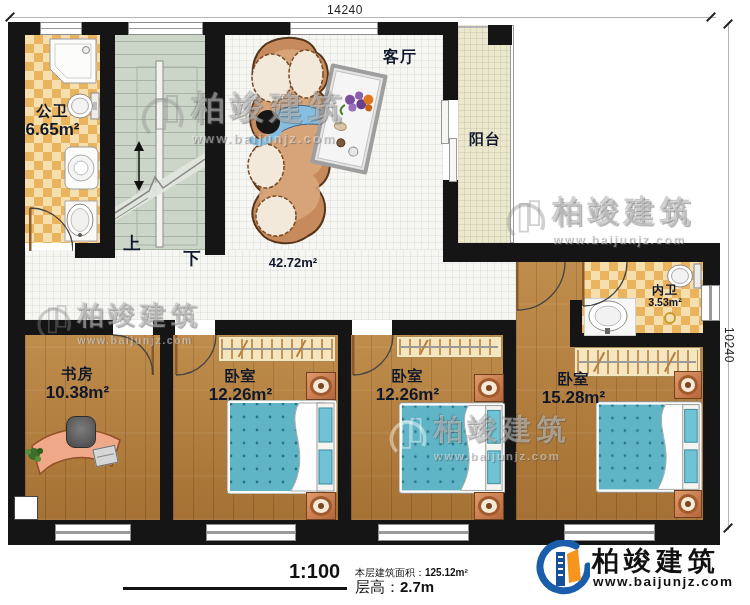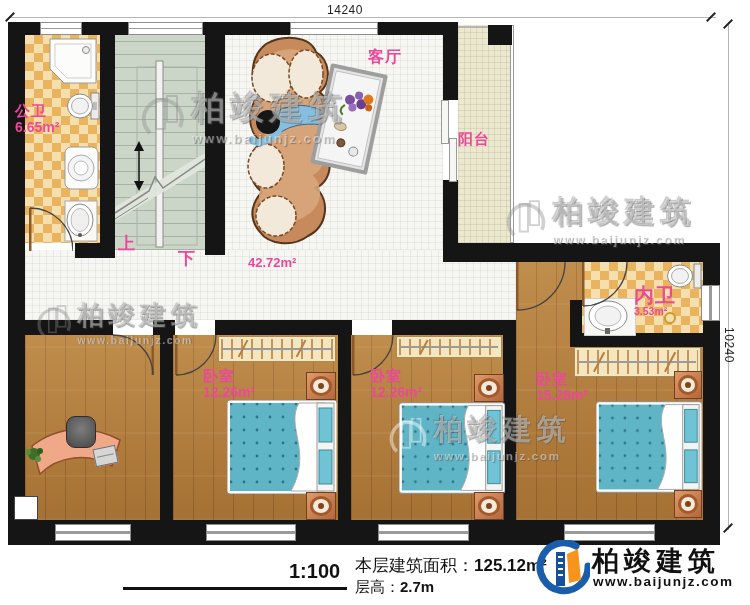--- a/index.html
+++ b/index.html
@@ -7,23 +7,23 @@
 body{position:relative;background:#fff;font-family:"Liberation Sans","DejaVu Sans",sans-serif;overflow:hidden;color:#111}
 .abs{position:absolute}
 .wall{position:absolute;background:#151515}
 .win{position:absolute;background:#fff;border:1px solid #8d8d8d;background-image:linear-gradient(180deg,transparent 42%,#9a9a9a 42%,#9a9a9a 58%,transparent 58%)}
 .winv{position:absolute;background:#fff;border:1px solid #8d8d8d;background-image:linear-gradient(90deg,transparent 42%,#9a9a9a 42%,#9a9a9a 58%,transparent 58%)}
 .tile-check{position:absolute;background:#f6dfae;background-image:conic-gradient(#eab45f 0 25%,transparent 0 50%,#eab45f 0 75%,transparent 0);background-size:18px 18px}
 .tile-white{position:absolute;background:#f6f6f3;background-image:repeating-linear-gradient(0deg,rgba(0,0,0,.05) 0 1px,transparent 1px 7px),repeating-linear-gradient(90deg,rgba(0,0,0,.05) 0 1px,transparent 1px 7px)}
 .tile-cream{position:absolute;background:#ece8cd;background-image:repeating-linear-gradient(0deg,rgba(0,0,0,.07) 0 1px,transparent 1px 6px),repeating-linear-gradient(90deg,rgba(0,0,0,.07) 0 1px,transparent 1px 6px)}
 .wood{position:absolute;background:#b17c3c;background-image:linear-gradient(180deg,rgba(255,218,150,.18),rgba(92,44,0,.14)),repeating-linear-gradient(90deg,rgba(56,26,2,.22) 0 1px,transparent 1px 20px),repeating-linear-gradient(0deg,rgba(255,255,255,.06) 0 2px,transparent 2px 43px)}
 .stairfloor{position:absolute;background:#ccd6c8;background-image:repeating-linear-gradient(0deg,rgba(66,88,66,.28) 0 1px,transparent 1px 13px)}
-.rlabel{position:absolute;font-weight:bold;color:#ec4899;line-height:1.12}
+.rlabel{position:absolute;text-align:center;font-weight:bold;color:#0f172a;line-height:1.12}
 .rname{display:block;font-size:15px;letter-spacing:1px}
-.rarea{display:block;font-size:14px}
+.rarea{display:block;font-size:17px}
 .dimline{position:absolute;background:#b5b5b5}
 .tick{position:absolute;width:12px;height:2px;background:#222;transform:rotate(-45deg)}
 .dimtext{position:absolute;font-size:12px;color:#222;text-align:center;letter-spacing:.5px}
 .door{position:absolute}
 .door svg{display:block;width:100%;height:100%}
 .ns{position:absolute;background:linear-gradient(135deg,#e09a6a,#b4663a);border:1px solid #71401f}
 .lamp{position:absolute;inset:3px;border-radius:50%;background:#f5e9d7;border:3px solid #a05a2e}
 .lamp::after{content:"";position:absolute;left:50%;top:50%;width:6px;height:6px;margin:-3px 0 0 -3px;border-radius:50%;background:#7c4622}
 .wr{position:absolute;background:#f4e6bf;border:1px solid #a88a52;overflow:hidden}
 .wr-cl{position:absolute;inset:2px;background-image:repeating-linear-gradient(90deg,#c8935a 0 2px,transparent 2px 10px)}
@@ -313,22 +313,26 @@
   <div class="rlabel" style="left:368px;top:48px;width:64px">
     <span class="rname" style="font-size:16px">客厅</span>
   </div>
   <div class="rlabel" style="left:248px;top:256px;width:90px">
     <span class="rarea" style="font-size:13px">42.72m²</span>
   </div>
   <div class="rlabel" style="left:458px;top:131px;width:54px">
     <span class="rname">阳台</span>
   </div>
   <div class="rlabel" style="left:634px;top:284px;width:62px">
-    <span class="rname" style="font-size:20px">内卫</span>
+    <span class="rname" style="font-size:12px">内卫</span>
     <span class="rarea" style="font-size:10.5px">3.53m²</span>
+  </div>
+  <div class="rlabel" style="left:35px;top:366px;width:85px">
+    <span class="rname">书房</span>
+    <span class="rarea">10.38m²</span>
   </div>
   <div class="rlabel" style="left:203px;top:368px;width:75px">
     <span class="rname">卧室</span>
     <span class="rarea">12.26m²</span>
   </div>
   <div class="rlabel" style="left:370px;top:368px;width:75px">
     <span class="rname">卧室</span>
     <span class="rarea">12.26m²</span>
   </div>
   <div class="rlabel" style="left:536px;top:371px;width:75px">
@@ -376,21 +380,21 @@
       <rect x="27" y="5" width="10" height="26" fill="none" stroke="rgba(255,255,255,.45)" stroke-width="2"></rect>
     </svg>
     <div>
       <div class="wm-cn">柏竣建筑</div>
       <div class="wm-url">www.baijunjz.com</div>
     </div>
   </div>
 
   <div class="abs" style="left:123px;top:587px;width:224px;height:3px;background:#111"></div>
   <div class="tb" style="left:289px;top:560px;font-size:20px;font-weight:600">1:100</div>
-  <div class="tb" style="left:355px;top:554px;font-size:17px">
+  <div class="tb" style="left:355px;top:566px;font-size:10px">
     <span>本层建筑面积：</span><span style="font-weight:600">125.12m²</span>
   </div>
   <div class="tb" style="left:355px;top:578px;font-size:15px">
     <span>层高：</span><span style="font-weight:600">2.7m</span>
   </div>
   <svg class="abs" style="left:536px;top:540px" width="54" height="58" viewBox="0 0 54 58">
     <path d="M40,6 A24 24 0 1 0 52,26" fill="none" stroke="#1a5dab" stroke-width="7" stroke-linecap="round"></path>
     <rect x="20" y="12" width="9" height="34" fill="#164f9b"></rect>
     <rect x="22" y="16" width="5" height="2" fill="#fff"></rect>
       <rect x="22" y="22" width="5" height="2" fill="#fff"></rect>

